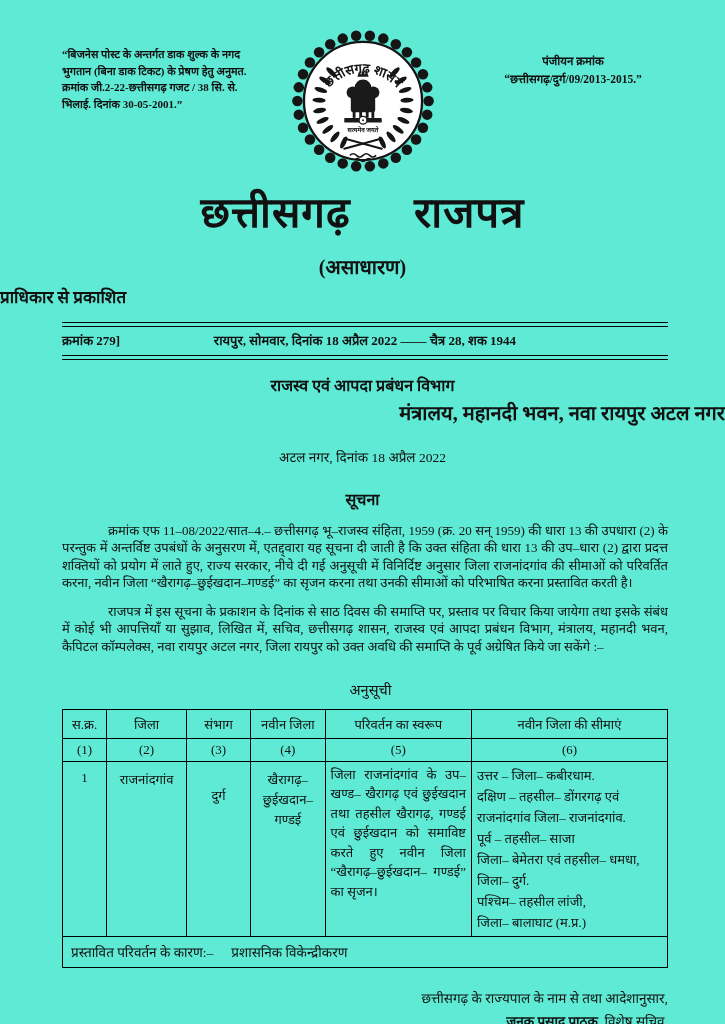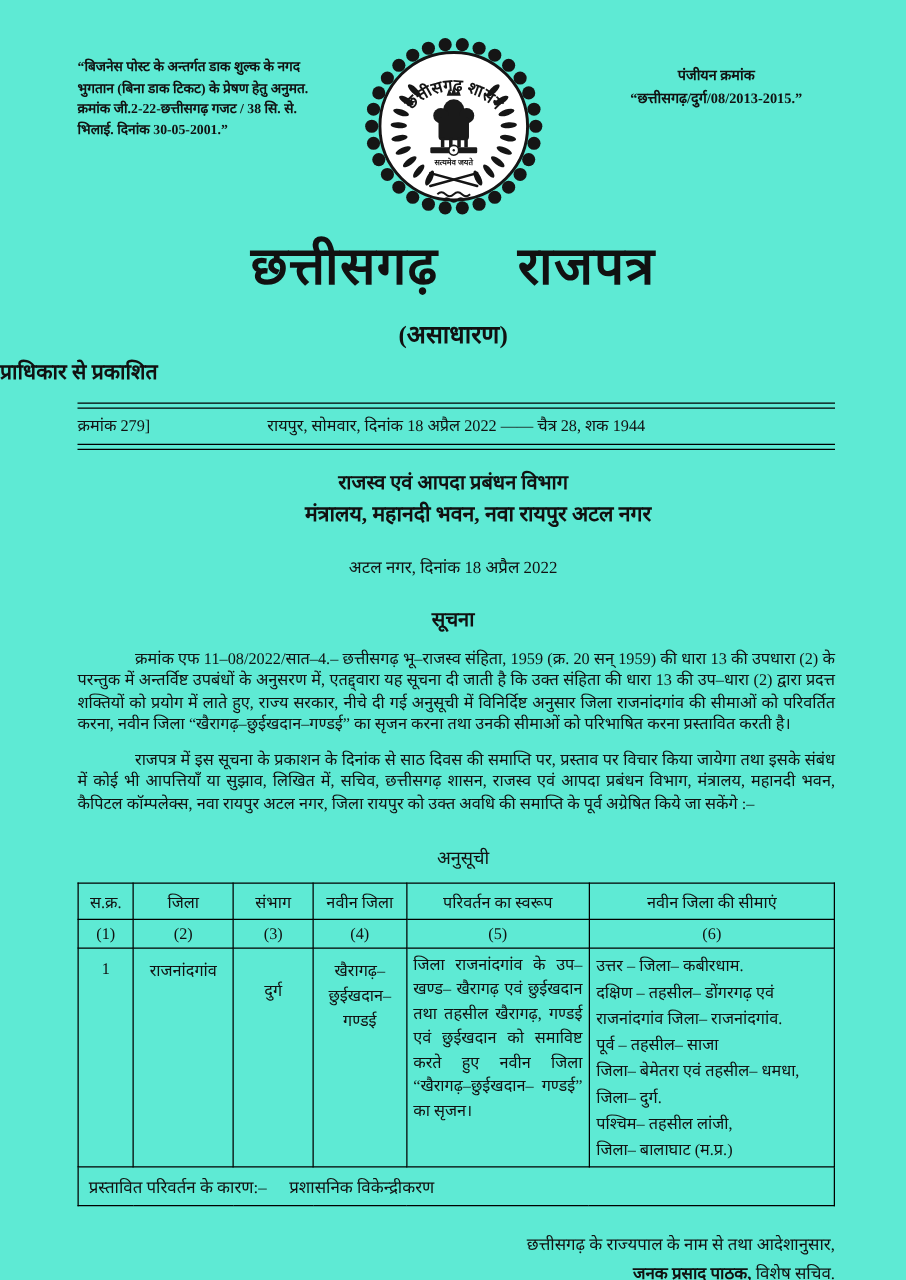--- a/index.html
+++ b/index.html
@@ -27,26 +27,26 @@
   .gazette-title{
     text-align:center;font-size:42px;font-weight:bold;
     word-spacing:52px;margin-top:6px;letter-spacing:1px;
   }
   .edition{ text-align:center;font-size:20px;font-weight:bold;margin-top:14px; }
   .authority{ text-align:left;font-size:17px;font-weight:bold;margin-top:5px; }
   .rule-zone{ margin:14px 57px 0 62px; }
   .double-rule{ height:3px;border-top:1px solid #000;border-bottom:1px solid #000; }
   .issue-bar{
     position:relative;height:24px;line-height:24px;
-    font-size:13px;font-weight:normal;margin:2px 0;
+    font-size:13px;font-weight:bold;margin:2px 0;
   }
   .issue-number{ position:absolute;left:0;top:0; }
   .issue-date{ text-align:center; }
   .dept-line1{ text-align:center;font-size:16px;font-weight:bold;margin-top:14px; }
-  .dept-line2{ text-align:center;font-size:17px;font-weight:bold;margin-top:3px;margin-left:40px; }
+  .dept-line2{ text-align:right;font-size:20px;font-weight:bold;margin-top:3px;margin-left:40px; }
   .dateline{ text-align:center;font-size:13.5px;margin-top:22px; }
   .notice-heading{ text-align:center;font-size:16px;font-weight:bold;margin-top:22px; }
   .body-para{
     margin:12px 57px 0 62px;font-size:13px;line-height:1.33;
     text-align:justify;text-indent:46px;
   }
   .schedule-heading{ text-align:center;font-size:14.5px;font-weight:normal;margin-top:24px;margin-left:16px; }
   table.schedule{
     border-collapse:collapse;table-layout:fixed;
     margin:10px 57px 16px 62px;width:606px;
@@ -161,21 +161,21 @@
         </g>
         <g stroke="#151515" stroke-width="1.6" fill="none">
           <path d="M 66 138 q 3.5 -3.5 7 0 t 7 0 t 7 0 t 7 0"></path>
           <path d="M 71 143 q 3 -3 6 0 t 6 0 t 6 0"></path>
         </g>
       </svg>
     </div>
 
     <div class="reg-block">
       <div>पंजीयन क्रमांक</div>
-      <div>“छत्तीसगढ़/दुर्ग/08/2013-2015.”</div>
+      <div>“छत्तीसगढ़/दुर्ग/09/2013-2015.”</div>
     </div>
   </div>
 
   <div class="gazette-title">छत्तीसगढ़ राजपत्र</div>
   <div class="edition">(असाधारण)</div>
   <div class="authority">प्राधिकार से प्रकाशित</div>
 
   <div class="rule-zone">
     <div class="double-rule"></div>
     <div class="issue-bar">

